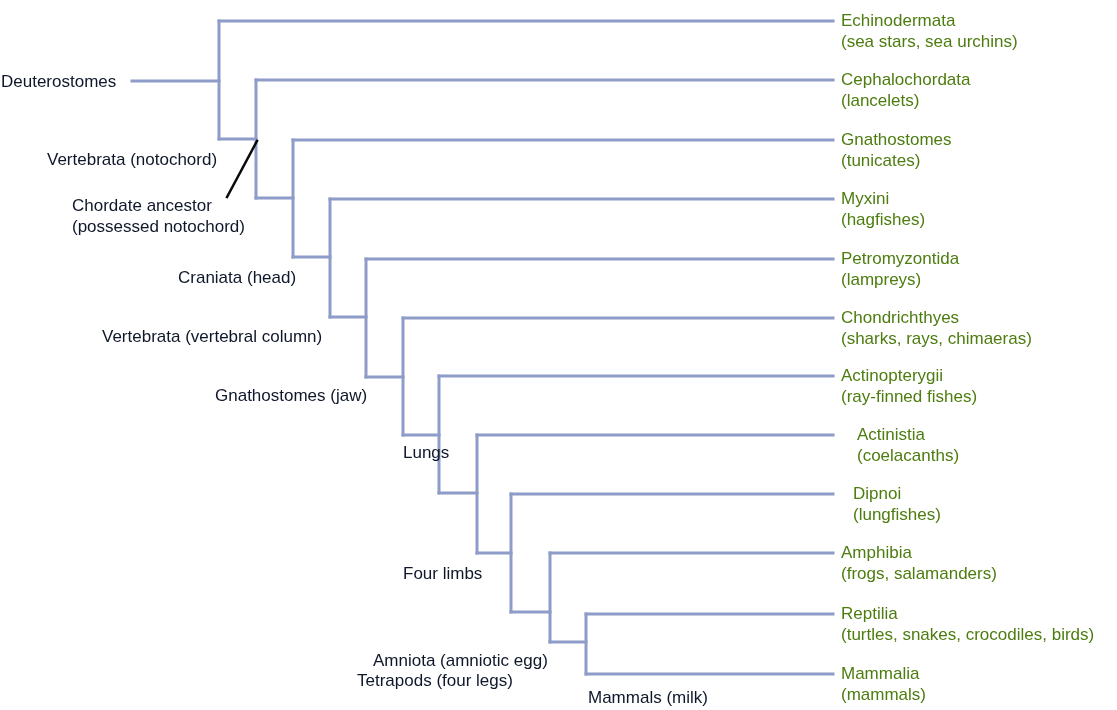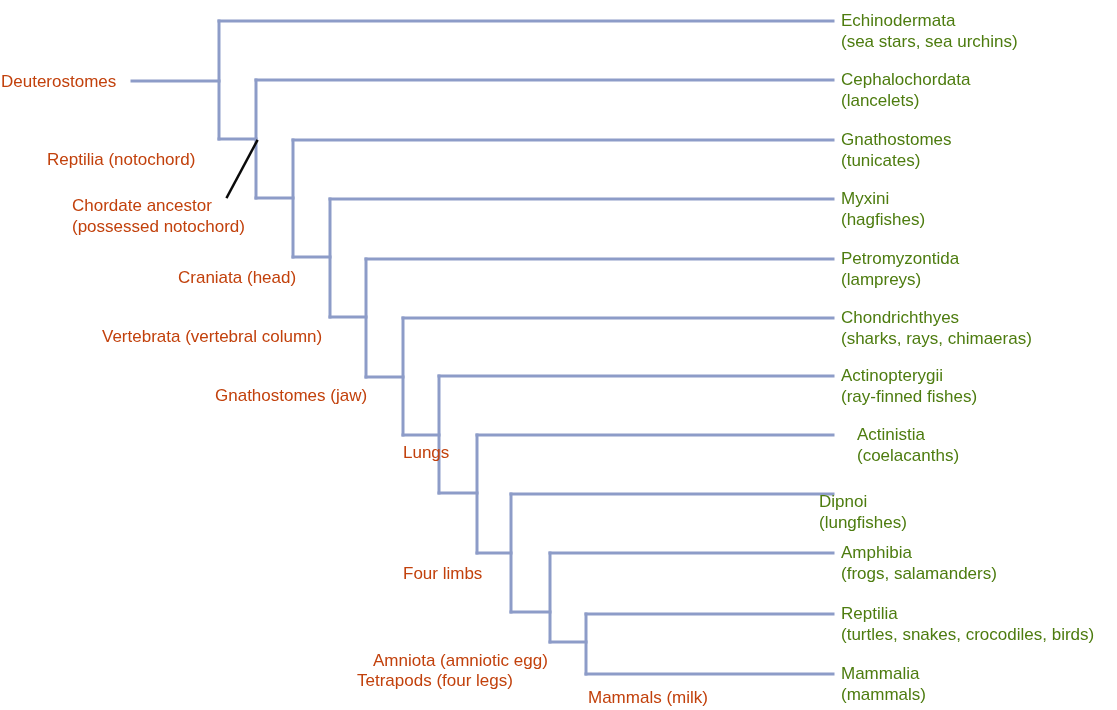--- a/index.html
+++ b/index.html
@@ -19,21 +19,21 @@
   #tree-svg {
     position: absolute;
     left: 0;
     top: 0;
   }
   .label {
     position: absolute;
     font-size: 17px;
     line-height: 21px;
     white-space: pre-line;
-    color: #c2410c;
+    color: #0f172a;
   }
   .taxon-label {
     position: absolute;
     font-size: 17px;
     line-height: 21px;
     white-space: nowrap;
     color: #4d7c0f;
   }
   .taxon-label .common {
     display: block;
@@ -87,27 +87,27 @@
   <div id="root-label" class="label">Deuterostomes</div>
   <div id="taxa-layer">
       <div class="taxon-label" style="left: 841px; top: 10px;"><span class="name">Echinodermata</span><span class="common">(sea stars, sea urchins)</span></div>
       <div class="taxon-label" style="left: 841px; top: 69px;"><span class="name">Cephalochordata</span><span class="common">(lancelets)</span></div>
       <div class="taxon-label" style="left: 841px; top: 129px;"><span class="name">Gnathostomes</span><span class="common">(tunicates)</span></div>
       <div class="taxon-label" style="left: 841px; top: 188px;"><span class="name">Myxini</span><span class="common">(hagfishes)</span></div>
       <div class="taxon-label" style="left: 841px; top: 248px;"><span class="name">Petromyzontida</span><span class="common">(lampreys)</span></div>
       <div class="taxon-label" style="left: 841px; top: 307px;"><span class="name">Chondrichthyes</span><span class="common">(sharks, rays, chimaeras)</span></div>
       <div class="taxon-label" style="left: 841px; top: 365px;"><span class="name">Actinopterygii</span><span class="common">(ray-finned fishes)</span></div>
       <div class="taxon-label" style="left: 841px; top: 424px; margin-left: 16px;"><span class="name">Actinistia</span><span class="common">(coelacanths)</span></div>
-      <div class="taxon-label" style="left: 819px; top: 483px; margin-top: 8px;"><span class="name">Dipnoi</span><span class="common">(lungfishes)</span></div>
+      <div class="taxon-label" style="left: 853px; top: 483px;"><span class="name">Dipnoi</span><span class="common">(lungfishes)</span></div>
       <div class="taxon-label" style="left: 841px; top: 542px;"><span class="name">Amphibia</span><span class="common">(frogs, salamanders)</span></div>
       <div class="taxon-label" style="left: 841px; top: 603px;"><span class="name">Reptilia</span><span class="common">(turtles, snakes, crocodiles, birds)</span></div>
       <div class="taxon-label" style="left: 841px; top: 663px;"><span class="name">Mammalia</span><span class="common">(mammals)</span></div>
     </div>
   <div id="clade-layer">
-      <div class="label" style="left: 47px; top: 149px;">Reptilia (notochord)</div>
+      <div class="label" style="left: 47px; top: 149px;">Vertebrata (notochord)</div>
       <div class="label" style="left: 72px; top: 195px;">Chordate ancestor
 (possessed notochord)</div>
       <div class="label" style="left: 178px; top: 267px;">Craniata (head)</div>
       <div class="label" style="left: 102px; top: 326px;">Vertebrata (vertebral column)</div>
       <div class="label" style="left: 215px; top: 385px;">Gnathostomes (jaw)</div>
       <div class="label" style="left: 367px; top: 442px; margin-left: 36px;">Lungs</div>
       <div class="label" style="left: 403px; top: 563px; text-align: center;">Four limbs</div>
       <div class="label" style="left: 357px; top: 623px; margin-top: 47px;">Tetrapods (four legs)</div>
       <div class="label" style="left: 373px; top: 650px;">Amniota (amniotic egg)</div>
       <div class="label" style="left: 588px; top: 687px;">Mammals (milk)</div>

